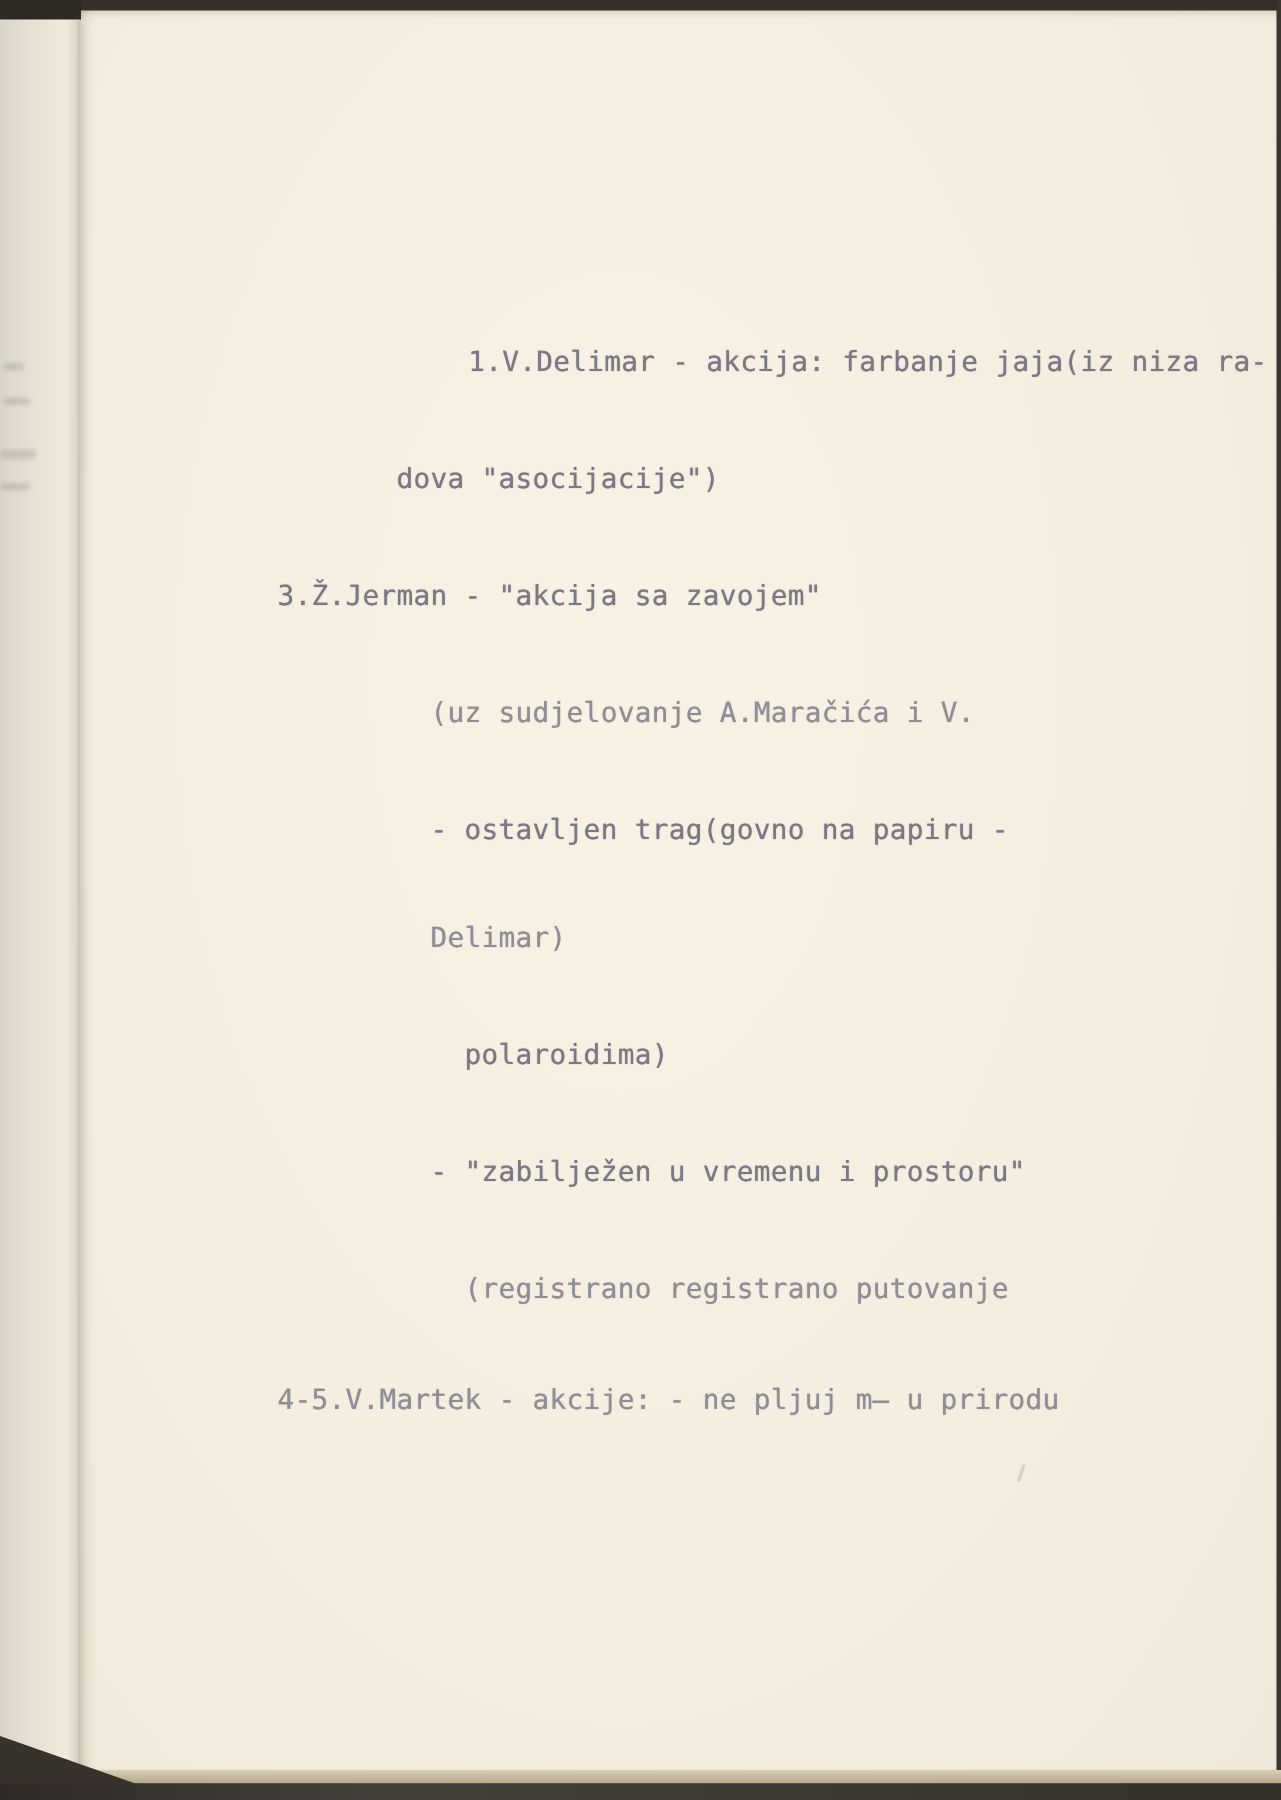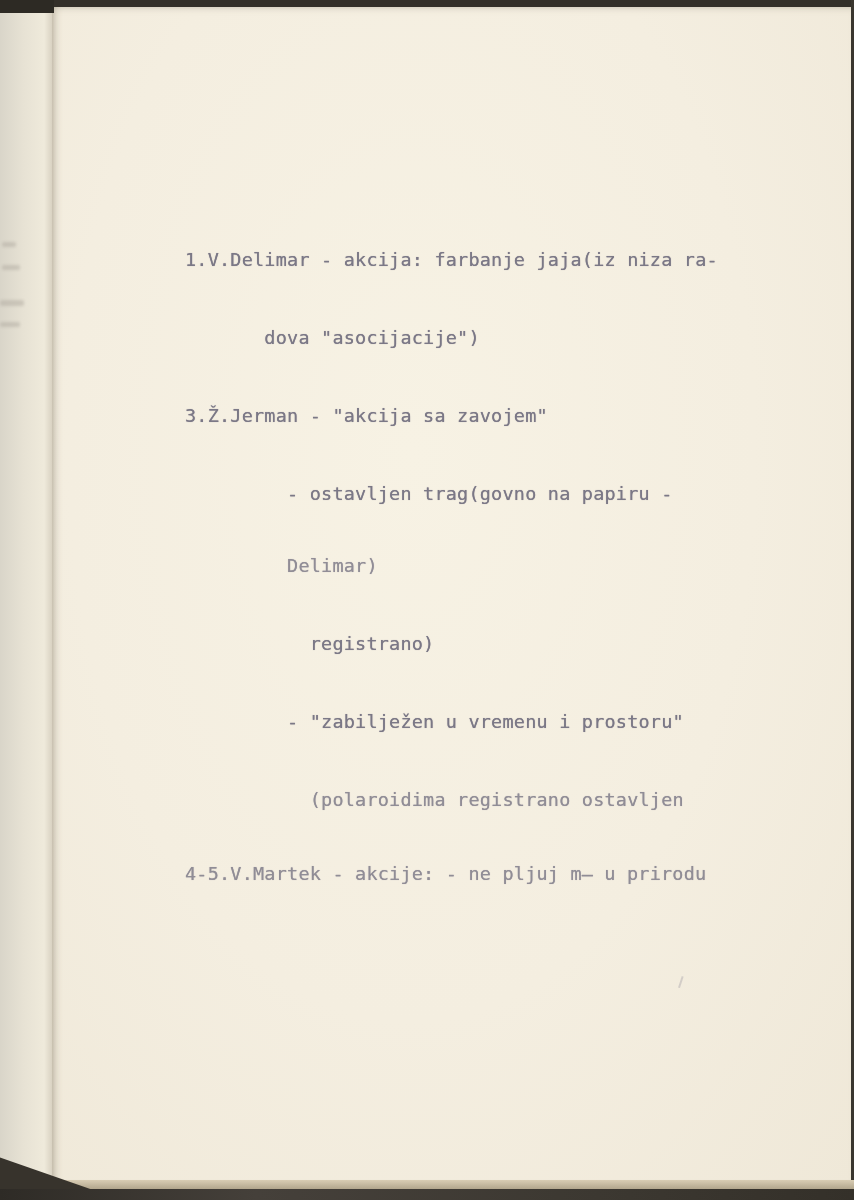--- a/index.html
+++ b/index.html
@@ -44,21 +44,21 @@
     background:#37332c;clip-path:polygon(0 30%,100% 100%,0 100%);}
   
   .text-block{
     position:absolute;left:185px;top:170px;width:660px;
     font-size:18.5px;line-height:26px;letter-spacing:.2px;
     color:var(--ink);
     text-shadow:0 0 .7px rgba(116,112,128,.85);
     white-space:pre;
   }
   .line{min-height:26px;}
-  .gap17{margin-top:25px;}
+  .gap17{margin-top:7px;text-align:right;}
   .t6{margin-top:-6px;}
   .t4{margin-top:-4px;}
   .f55{opacity:.55;}
   .f80{opacity:.82;}
   .stray-mark{
     position:absolute;left:806px;top:975px;width:7px;height:12px;
     border-right:2px solid #9a95a0;transform:rotate(18deg);
     opacity:.35;filter:blur(.4px);
   }
 </style>
@@ -73,25 +73,26 @@
 </div>
 
 <div class="page">
   <div class="stray-mark" style="left:621px;top:969px;"></div>
 </div>
 
 <div class="text-block">
   <div class="line gap17">1.V.Delimar - akcija: farbanje jaja(iz niza ra-</div>
   <div class="line">       dova "asocijacije")</div>
   <div class="line">3.Ž.Jerman - "akcija sa zavojem"</div>
+  <div class="line f80">         (uz sudjelovanje A.Maračića i V.</div>
   <div class="line">         - ostavljen trag(govno na papiru -</div>
   <div class="line t6 f80">         Delimar)</div>
-  <div class="line">           registrano)</div>
+  <div class="line">           polaroidima)</div>
   <div class="line">         - "zabilježen u vremenu i prostoru"</div>
-  <div class="line f80">           (polaroidima registrano ostavljen</div>
+  <div class="line f80">           (registrano registrano putovanje</div>
   <div class="line t4 f80">4-5.V.Martek - akcije: - ne pljuj m̶ u prirodu</div>
   
   
   
   
   
   
   
   
   

